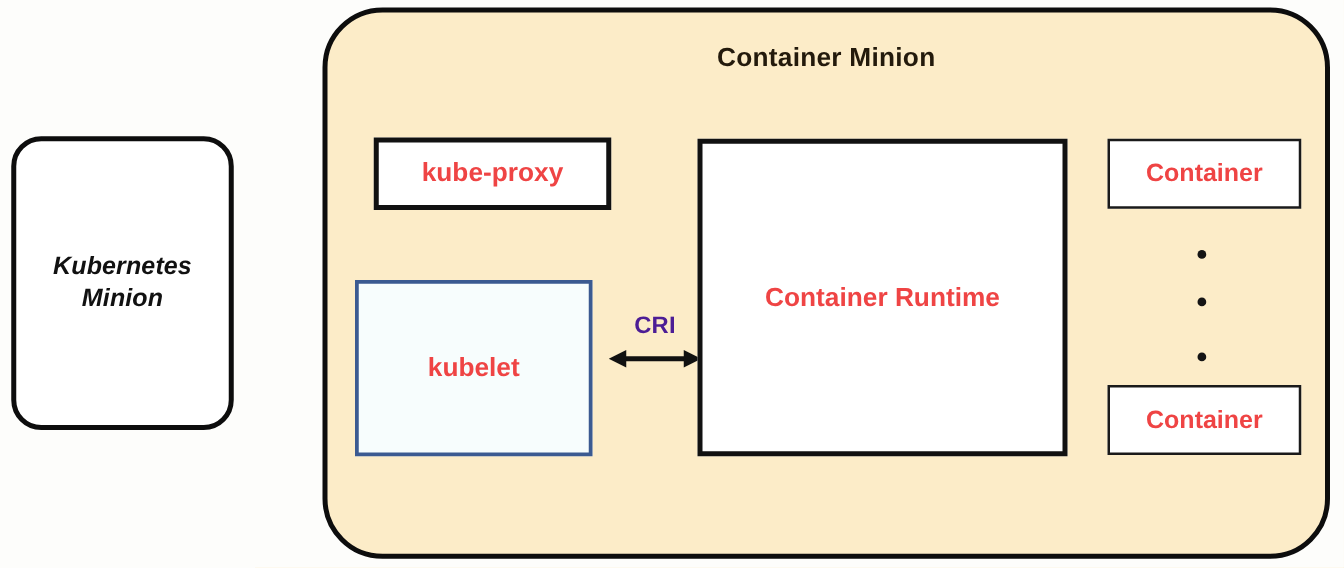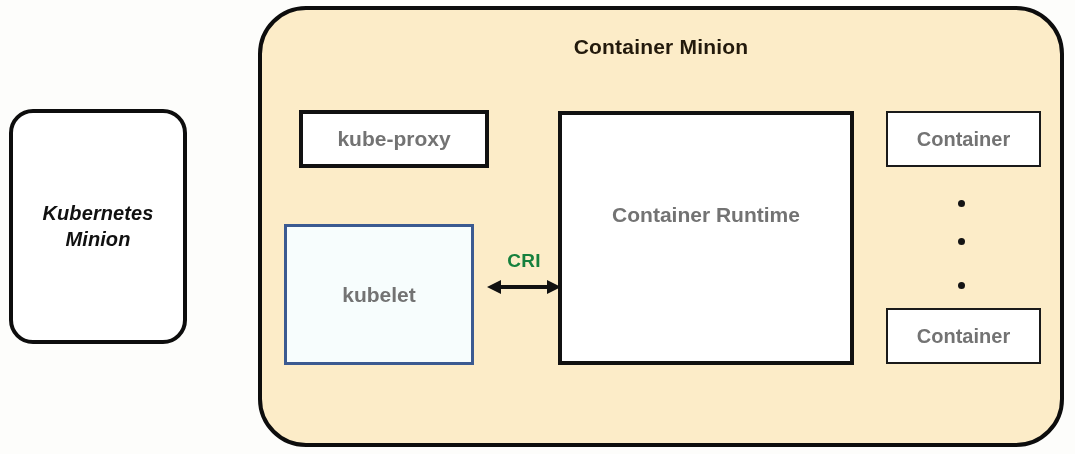--- a/index.html
+++ b/index.html
@@ -73,21 +73,21 @@
   }
 
   
   .box {
     position: absolute;
     box-sizing: border-box;
     display: flex;
     align-items: center;
     justify-content: center;
     background: #ffffff;
-    color: #737373;
+    color: #ef4444;
     font-weight: 700;
   }
 
   
   .kube-proxy-box {
     left: 299px;
     top: 110px;
     width: 190px;
     height: 58px;
     border: 4px solid #111111;
@@ -110,21 +110,21 @@
     left: 558px;
     top: 111px;
     width: 296px;
     height: 254px;
     border: 4px solid #111111;
     font-size: 21px;
     align-items: flex-start;
     justify-content: center;
   }
   .runtime-label {
-    margin-top: 88px;
+    margin-top: 112px;
   }
 
   
   .container-box-top {
     left: 886px;
     top: 111px;
     width: 155px;
     height: 56px;
     border: 2px solid #1a1a1a;
     font-size: 20px;
@@ -167,21 +167,21 @@
     height: 50px;
   }
   .cri-label {
     position: absolute;
     left: 0;
     top: 0;
     width: 80px;
     text-align: center;
     font-size: 19px;
     font-weight: 700;
-    color: #15803d;
+    color: #4c1d95;
     letter-spacing: 0.2px;
   }
   .cri-arrow {
     position: absolute;
     left: 3px;
     top: 26px;
     width: 74px;
     height: 22px;
   }
 </style>

